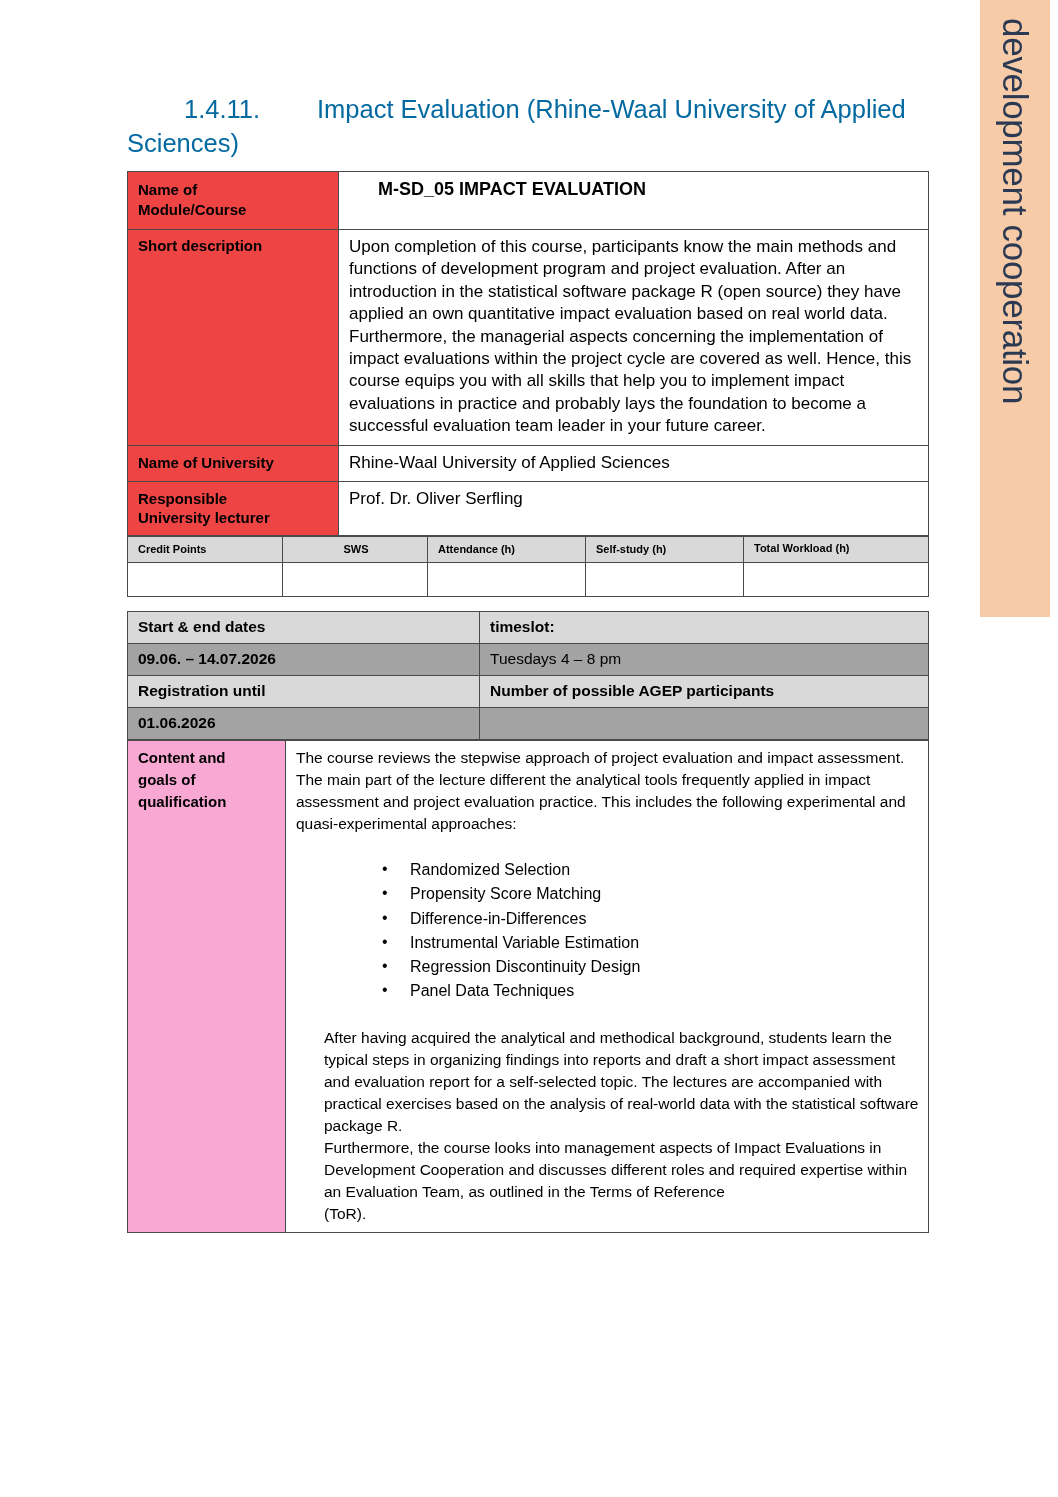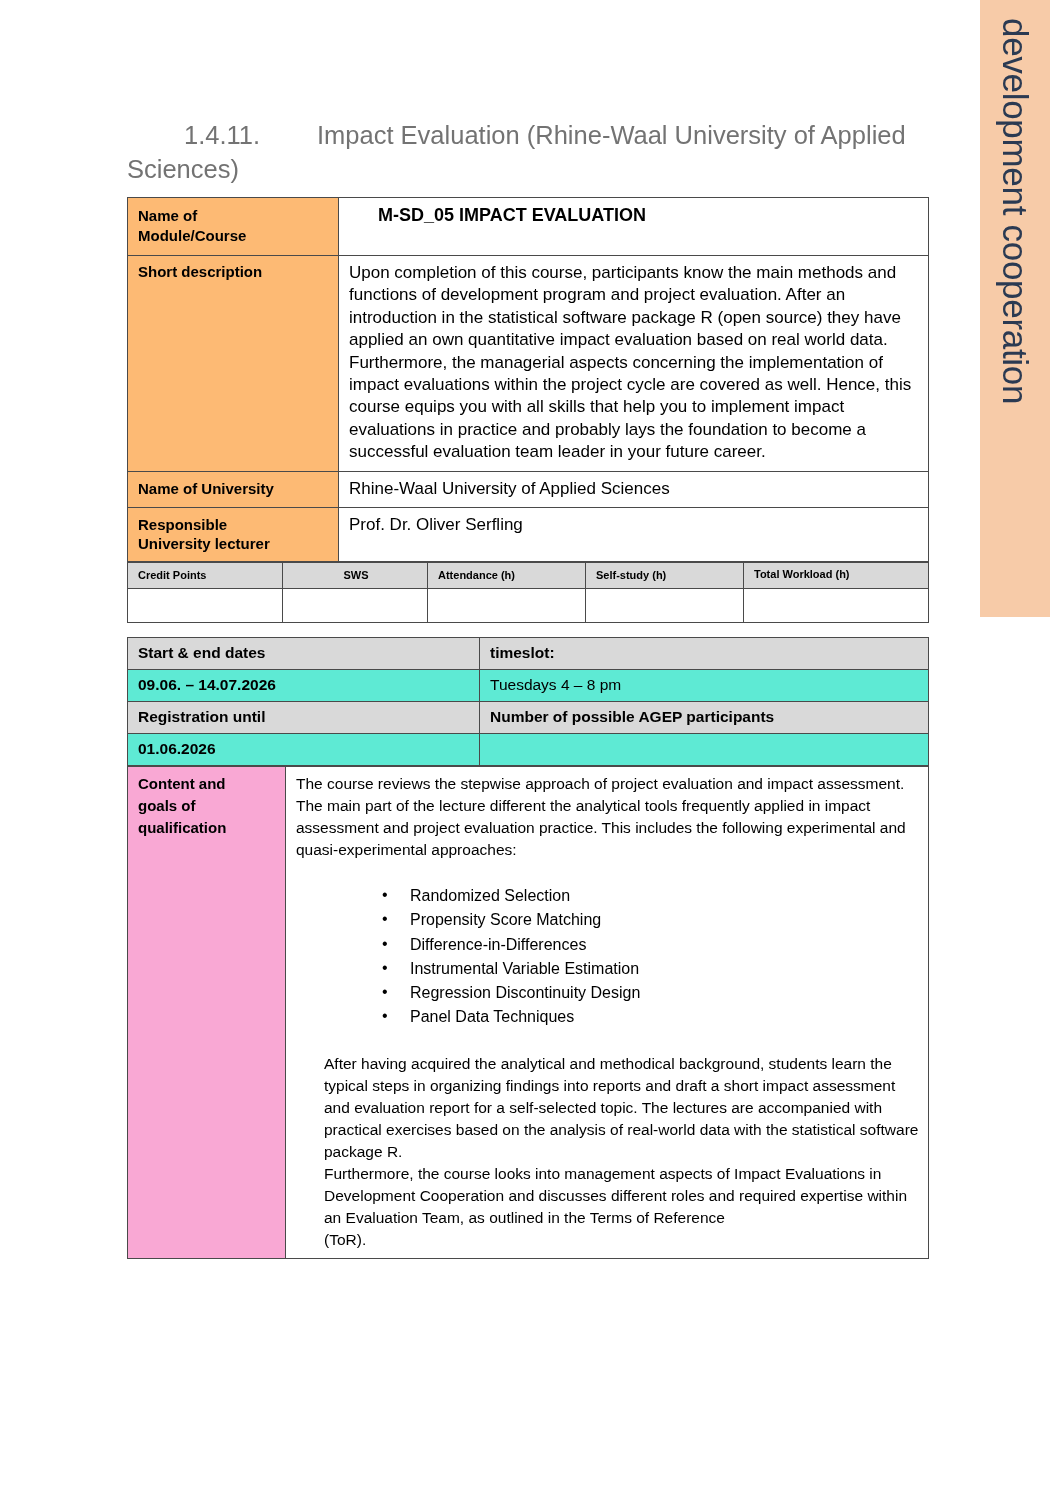--- a/index.html
+++ b/index.html
@@ -39,42 +39,42 @@
   
   .page {
     position: absolute;
     left: 127px;
     top: 0;
     width: 801px;
   }
 
   
   .heading {
-    color: #737373;
+    color: #0369a1;
     font-size: 25.5px;
     line-height: 1.35;
     margin: 0;
-    padding: 118px 0 10px 0;
+    padding: 92px 0 10px 0;
     font-weight: normal;
   }
   .heading .num { display: inline-block; width: 190px; padding-left: 57px; }
 
   
   table.doc {
     width: 801px;
     border-collapse: collapse;
     table-layout: fixed;
   }
   table.doc td {
     border: 1px solid #4a4a4a;
     vertical-align: top;
     padding: 6px 8px 7px 10px;
   }
   td.lbl {
-    background: #fdba74;
+    background: #ef4444;
     font-weight: bold;
     font-size: 15px;
     line-height: 1.3;
   }
   td.lbl.vmid { vertical-align: middle; }
   td.val {
     background: #ffffff;
     font-size: 17px;
     line-height: 1.32;
   }
@@ -96,21 +96,21 @@
   
   td.dl {
     background: #D9D9D9;
     font-weight: bold;
     font-size: 15.5px;
     vertical-align: middle;
     padding: 10px 8px 11px 10px;
     margin-top: 8px;
   }
   td.dv {
-    background: #5eead4;
+    background: #a3a3a3;
     font-size: 15.5px;
     vertical-align: middle;
     padding: 7px 8px 8px 10px;
   }
   td.dv.b { font-weight: bold; }
 
   
   td.content-lbl {
     background: #f9a8d4;
     font-weight: bold;

